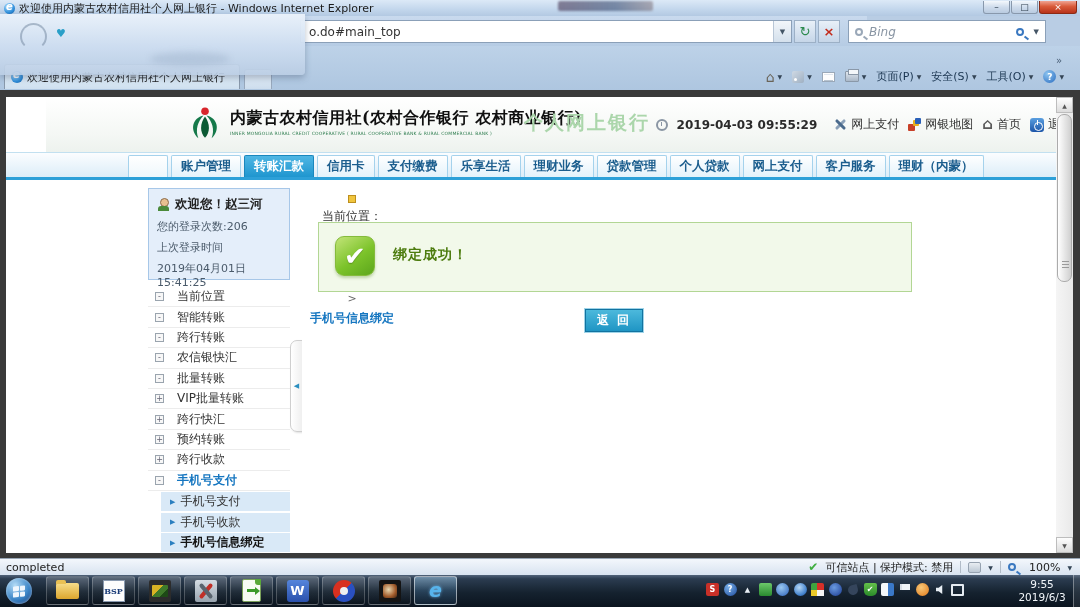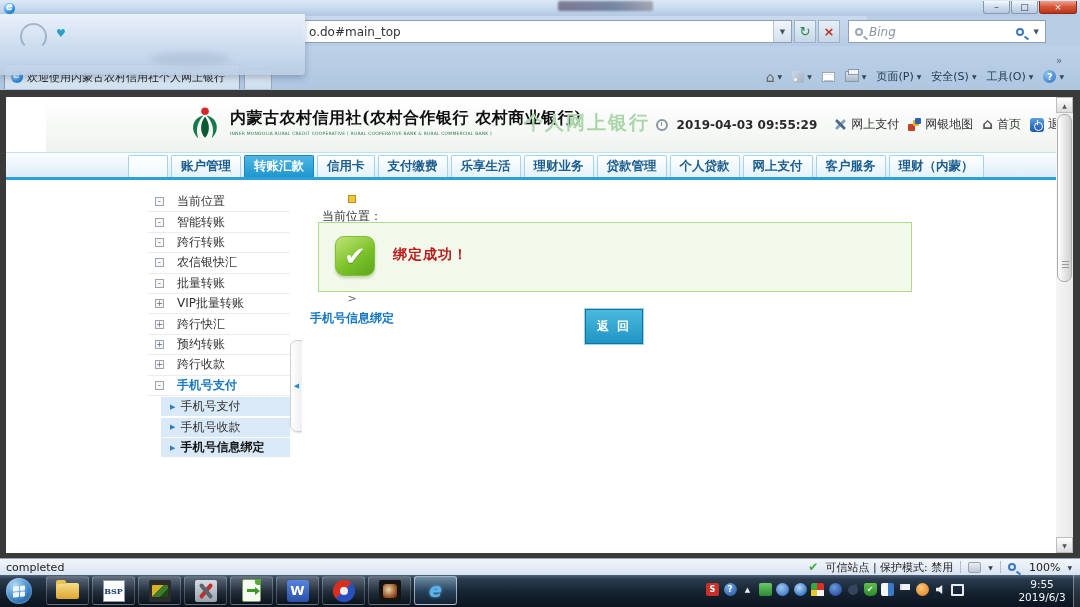--- a/index.html
+++ b/index.html
@@ -153,22 +153,22 @@
   .bc-link{ color:#333; text-decoration:none; }
   .bc-sep{ color:#666; font-size:11px; }
   .bc-current{ color:#1576c0; font-weight:bold; }
   .success-panel{ position:absolute; left:16px; top:37px; width:594px; height:70px;
     background:#f2f9ea; border:1px solid #b2d694; }
   .success-icon{ position:absolute; left:16px; top:13px; width:40px; height:40px; border-radius:9px;
     background:linear-gradient(145deg,#c2e478 0%,#7cc32a 55%,#5ca61c 100%);
     border:1px solid #85bb3c; box-shadow:0 2px 3px rgba(90,140,40,.35);
     display:flex; align-items:center; justify-content:center; color:#fff; font-size:26px; font-weight:bold;
     text-shadow:0 1px 1px rgba(60,100,20,.5);}
-  .success-msg{ position:absolute; left:74px; top:23px; font-size:14px; font-weight:bold; color:#b91c1c; letter-spacing:1px;}
-  .return-btn{ position:absolute; left:283px; top:124px; width:58px; height:35px;
+  .success-msg{ position:absolute; left:74px; top:23px; font-size:14px; font-weight:bold; color:#4d7c0f; letter-spacing:1px;}
+  .return-btn{ position:absolute; left:283px; top:124px; width:58px; height:23px;
     background:linear-gradient(180deg,#4cb9dc 0%,#1f95c4 100%); border:1px solid #1273a0;
     box-shadow:0 0 0 1px #9fd4e8; color:#fff; font-size:12px; font-weight:bold;
     display:flex; align-items:center; justify-content:center; letter-spacing:2px; cursor:pointer;}
   
   .statusbar{ position:absolute; left:0; top:558px; width:1080px; height:17px;
     background:linear-gradient(180deg,#f3f7fc,#d8e3f0); border-top:1px solid #98a6b6;
     display:flex; align-items:center; font-size:11px; color:#222; }
   .status-left{ margin-left:6px; }
   .status-right{ margin-left:auto; display:flex; align-items:center; gap:7px; margin-right:8px; }
   .ok-check{ color:#3fae3f; font-size:12px; font-weight:bold; }
@@ -237,20 +237,21 @@
   .tb-clock{ position:absolute; left:1014px; top:3px; width:56px; text-align:center; color:#f2f6fa; font-size:10.5px; line-height:13px;}
   .show-desktop{ position:absolute; right:0; top:0; width:7px; height:32px; background:rgba(255,255,255,.08); border-left:1px solid rgba(255,255,255,.35);}
 </style>
 </head>
 <body>
 
 <div id="screen">
 
   <div class="titlebar">
     <span class="ie-mini"></span>
+    <span class="win-title">欢迎使用内蒙古农村信用社个人网上银行 - Windows Internet Explorer</span>
     <span class="bg-artifact"></span>
     <div class="win-controls">
       <span class="wc">–</span>
       <span class="wc">□</span>
       <span class="wc close">×</span>
     </div>
   </div>
 
   <div class="addr-row">
     <div class="addr-field">
@@ -361,20 +362,29 @@
         <span class="nav-tab">乐享生活</span>
         <span class="nav-tab">理财业务</span>
         <span class="nav-tab">贷款管理</span>
         <span class="nav-tab">个人贷款</span>
         <span class="nav-tab">网上支付</span>
         <span class="nav-tab">客户服务</span>
         <span class="nav-tab">理财（内蒙）</span>
       </div>
 
       <div class="sidebar">
+        <div class="userbox">
+          <div class="user-welcome">
+            <span class="avatar"></span>
+            <span>欢迎您！赵三河</span>
+          </div>
+          <div class="user-line">您的登录次数:206</div>
+          <div class="user-line">上次登录时间</div>
+          <div class="user-line">2019年04月01日 15:41:25</div>
+        </div>
         <div class="menu">
           <div class="menu-row">
               <span class="exp-box">-</span>
               <span class="menu-label">当前位置</span>
             </div>
           <div class="menu-row">
               <span class="exp-box">-</span>
               <span class="menu-label">智能转账</span>
             </div>
           <div class="menu-row">

